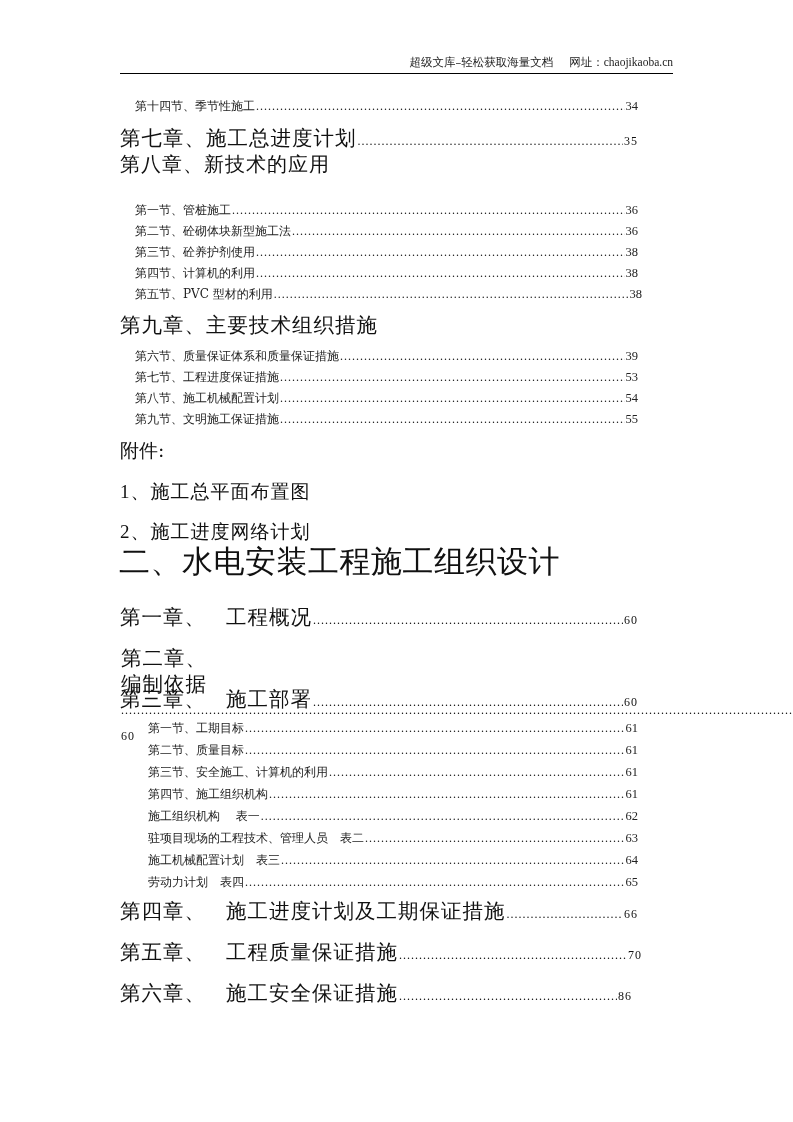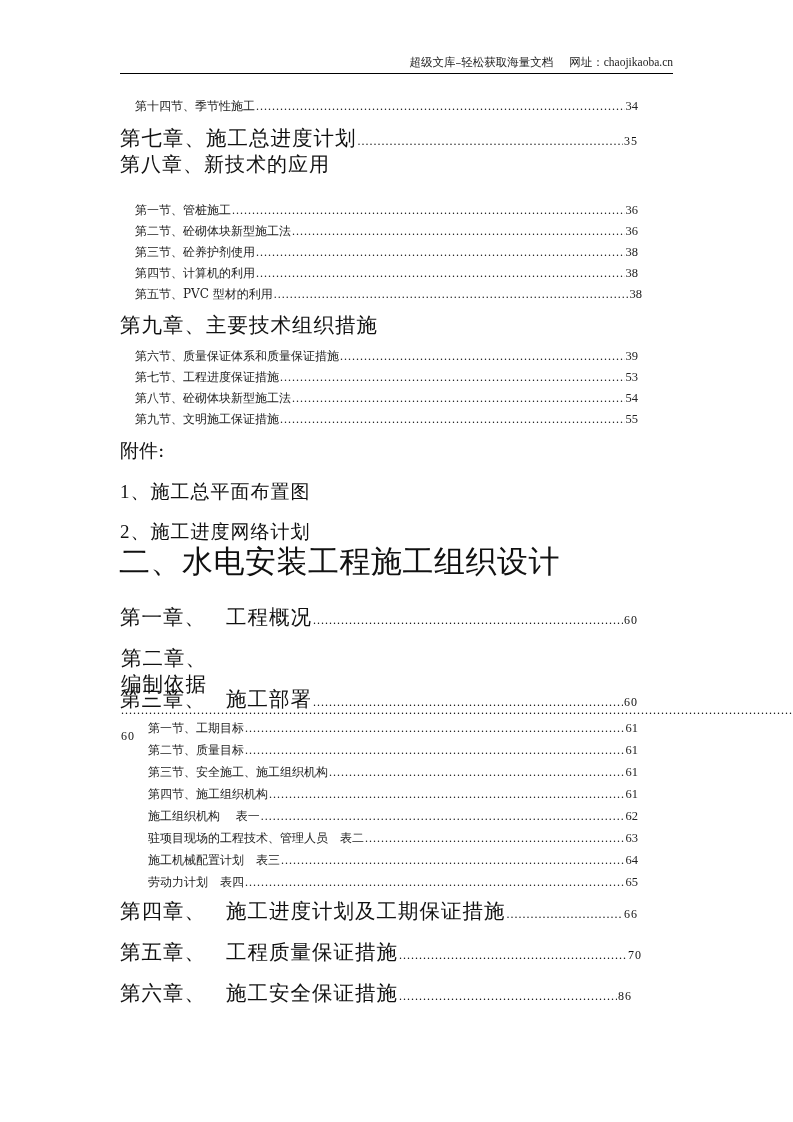--- a/index.html
+++ b/index.html
@@ -109,21 +109,21 @@
   <span>第六节、质量保证体系和质量保证措施</span>
     <span class="dots"></span>
     <span class="page">39</span>
 </div>
 <div class="toc-line sec" style="top:369px;">
   <span>第七节、工程进度保证措施</span>
     <span class="dots"></span>
     <span class="page">53</span>
 </div>
 <div class="toc-line sec" style="top:390px;">
-  <span>第八节、砼砌体块新型施工法</span>
+  <span>第八节、施工机械配置计划</span>
     <span class="dots"></span>
     <span class="page">54</span>
 </div>
 <div class="toc-line sec" style="top:411px;justify-content:center;">
   <span>第九节、文明施工保证措施</span>
     <span class="dots"></span>
     <span class="page">55</span>
 </div>
 
 <div class="plain" style="top:438px;">附件:</div>
@@ -158,21 +158,21 @@
   <span>第一节、工期目标</span>
     <span class="dots"></span>
     <span class="page">61</span>
 </div>
 <div class="toc-line sec2" style="top:742px;">
   <span>第二节、质量目标</span>
     <span class="dots"></span>
     <span class="page">61</span>
 </div>
 <div class="toc-line sec2" style="top:764px;">
-  <span>第三节、安全施工、施工组织机构</span>
+  <span>第三节、安全施工、计算机的利用</span>
     <span class="dots"></span>
     <span class="page">61</span>
 </div>
 <div class="toc-line sec2" style="top:786px;">
   <span>第四节、施工组织机构</span>
     <span class="dots"></span>
     <span class="page">61</span>
 </div>
 <div class="toc-line sec2" style="top:808px;">
   <span>施工组织机构　 表一</span>

